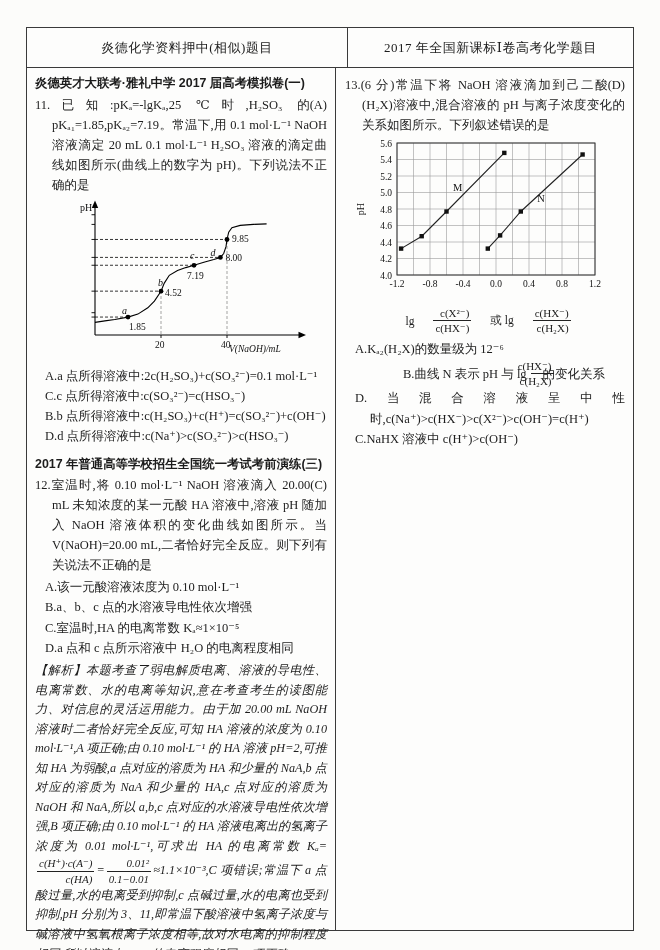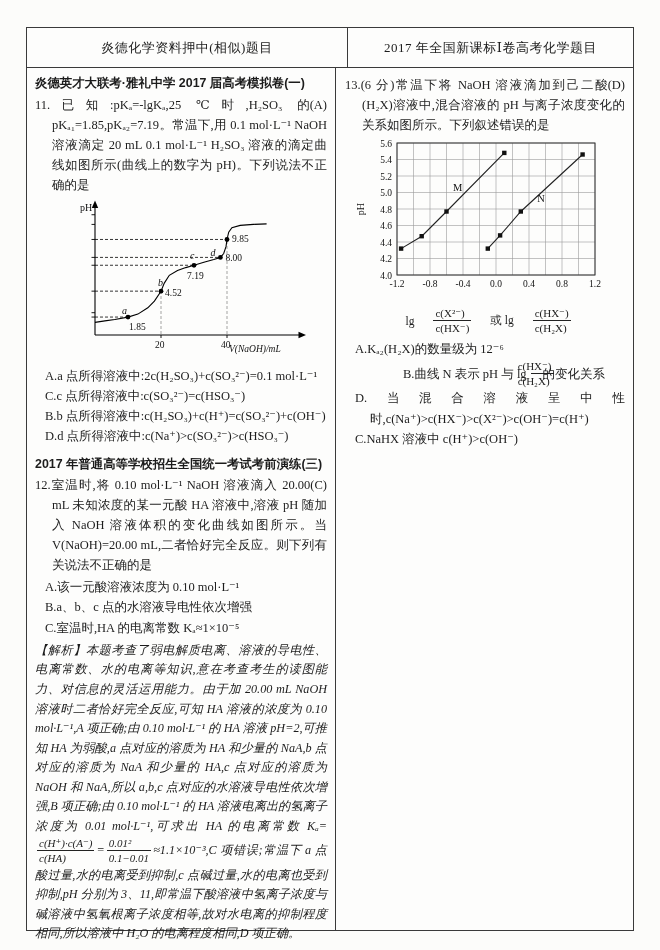--- a/index.html
+++ b/index.html
@@ -23,21 +23,21 @@
   .sec-title{
     font-family:"Liberation Sans","DejaVu Sans",sans-serif;
     font-weight:bold;font-size:12.4px;line-height:1.5;margin:1px 0 2px 0;
   }
   .stem{font-size:12.5px;line-height:1.6;text-align:justify;margin:1px 0 2px 0;
     padding-left:17px;text-indent:-17px;}
   .ans{float:right;text-indent:0;}
   .opts{list-style:none;margin:0 0 3px 0;padding:0 0 0 10px;font-size:12.5px;line-height:1.62;}
   .opts li{padding-left:15px;text-indent:-15px;text-align:justify;}
   .analysis{font-size:12.2px;line-height:1.6;text-align:justify;margin-top:3px;font-style:italic;}
-  .frac{display:inline-block;vertical-align:middle;text-align:left;
+  .frac{display:inline-block;vertical-align:middle;text-align:right;
     font-size:11px;line-height:1.3;margin:0 2px;}
   .frac .num{display:block;border-bottom:1px solid #222;padding:0 2px;}
   .frac .den{display:block;padding:0 2px;}
   .chart1-wrap{margin:3px 0 4px 44px;width:236px;}
   .chart2-wrap{margin:1px 0 3px 8px;width:272px;}
   .xlabel2{display:flex;justify-content:center;align-items:center;gap:17px;
     font-size:11.5px;margin-top:1px;}
   svg text{font-family:"Liberation Serif","DejaVu Serif",serif;fill:#111;}
   .pageno{position:absolute;left:0;top:923px;width:660px;text-align:center;
     font-size:12px;color:#555;letter-spacing:4px;}
@@ -124,20 +124,21 @@
 
         <p class="stem">
           <span class="ans">(C)</span>
           <span>12.室温时,将 0.10 mol·L⁻¹ NaOH 溶液滴入 20.00 mL 未知浓度的某一元酸 HA 溶液中,溶液 pH 随加入 NaOH 溶液体积的变化曲线如图所示。当 V(NaOH)=20.00 mL,二者恰好完全反应。则下列有关说法不正确的是</span>
         </p>
 
         <ul class="opts">
           <li>A.该一元酸溶液浓度为 0.10 mol·L⁻¹</li>
           <li>B.a、b、c 点的水溶液导电性依次增强</li>
           <li>C.室温时,HA 的电离常数 Kₐ≈1×10⁻⁵</li>
+          <li>D.a 点和 c 点所示溶液中 H₂O 的电离程度相同</li>
         </ul>
 
         <p class="analysis"><span>【解析】本题考查了弱电解质电离、溶液的导电性、电离常数、水的电离等知识,意在考查考生的读图能力、对信息的灵活运用能力。由于加 20.00 mL NaOH 溶液时二者恰好完全反应,可知 HA 溶液的浓度为 0.10 mol·L⁻¹,A 项正确;由 0.10 mol·L⁻¹ 的 HA 溶液 pH=2,可推知 HA 为弱酸,a 点对应的溶质为 HA 和少量的 NaA,b 点对应的溶质为 NaA 和少量的 HA,c 点对应的溶质为 NaOH 和 NaA,所以 a,b,c 点对应的水溶液导电性依次增强,B 项正确;由 0.10 mol·L⁻¹ 的 HA 溶液电离出的氢离子浓度为 0.01 mol·L⁻¹,可求出 HA 的电离常数 Kₐ=</span><span class="frac"><span class="num">c(H⁺)·c(A⁻)</span><span class="den">c(HA)</span></span><span>=</span><span class="frac"><span class="num">0.01²</span><span class="den">0.1−0.01</span></span><span>≈1.1×10⁻³,C 项错误;常温下 a 点酸过量,水的电离受到抑制,c 点碱过量,水的电离也受到抑制,pH 分别为 3、11,即常温下酸溶液中氢离子浓度与碱溶液中氢氧根离子浓度相等,故对水电离的抑制程度相同,所以溶液中 H₂O 的电离程度相同,D 项正确。</span></p>
       </div>
 
       <div class="col-right">
         <p class="stem">
           <span class="ans">(D)</span>
           <span>13.(6 分)常温下将 NaOH 溶液滴加到己二酸(H₂X)溶液中,混合溶液的 pH 与离子浓度变化的关系如图所示。下列叙述错误的是</span>
         </p>

